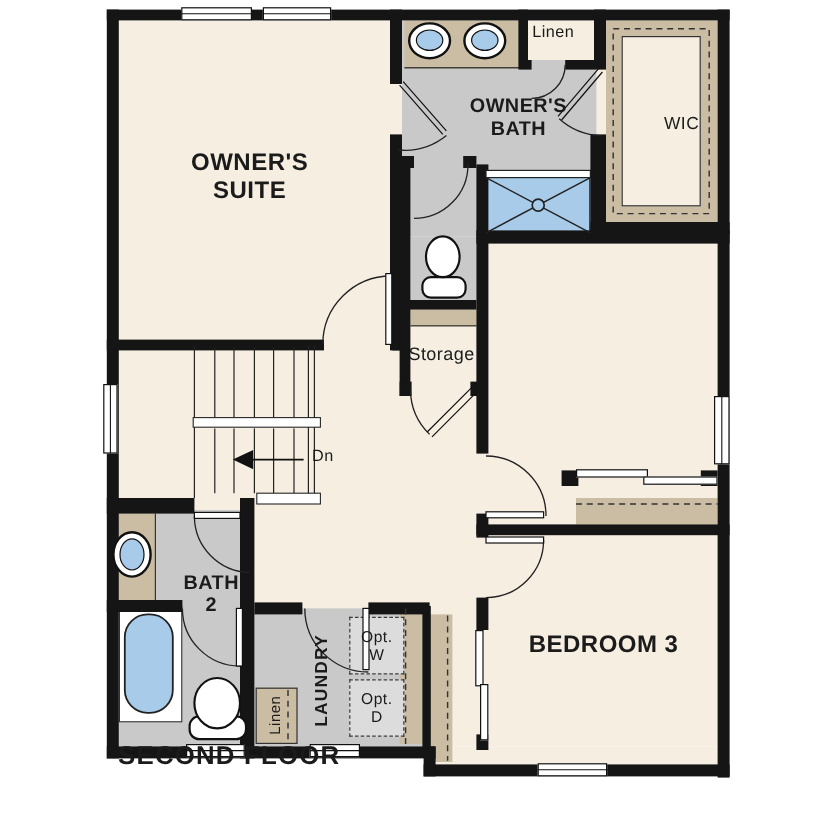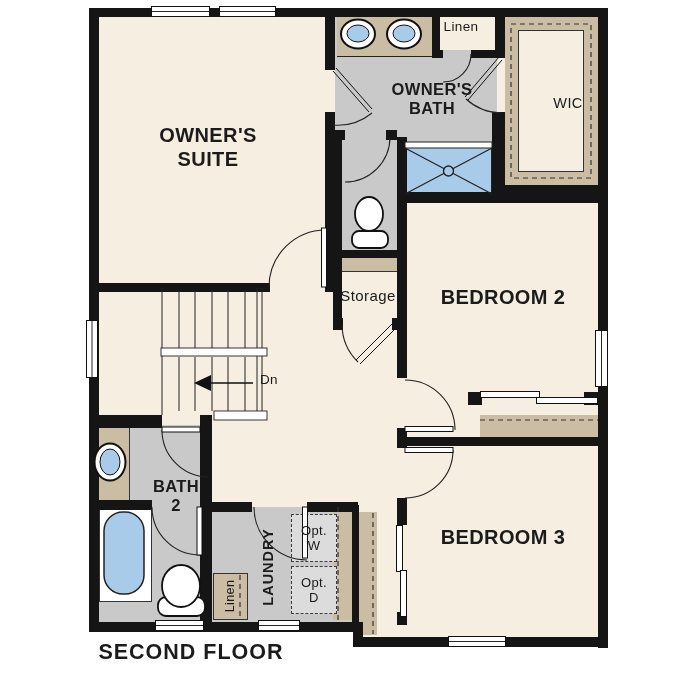--- a/index.html
+++ b/index.html
@@ -197,27 +197,26 @@
       <line x1="448" y1="641.5" x2="506" y2="641.5"></line>
     </g>
   </svg>
 
   <div class="label b" style="left:208px;top:148px;font-size:20px">OWNER'S
 SUITE</div>
   <div class="label b" style="left:432px;top:99px;font-size:16.5px">OWNER'S
 BATH</div>
   <div class="label" style="left:461px;top:27px;font-size:13.5px">Linen</div>
   <div class="label" style="left:568px;top:104px;font-size:14.5px">WIC</div>
-  <div class="label b" style="left:503px;top:298px;font-size:20px">BEDROOM 2</div>
   <div class="label" style="left:368px;top:296px;font-size:15px">Storage</div>
   <div class="label" style="left:269px;top:380px;font-size:13.5px">Dn</div>
   <div class="label b" style="left:176px;top:496px;font-size:16.5px">BATH
 2</div>
   <div class="label b rot" style="left:269px;top:567px;font-size:14.5px;letter-spacing:1px">LAUNDRY</div>
   <div class="label" style="left:314px;top:538px;font-size:13px">Opt.
 W</div>
   <div class="label" style="left:314px;top:590px;font-size:13px">Opt.
 D</div>
   <div class="label rot" style="left:230px;top:596px;font-size:12.5px">Linen</div>
   <div class="label b" style="left:503px;top:538px;font-size:20px">BEDROOM 3</div>
-  <div class="label b" style="left:191px;top:653px;font-size:21.5px;letter-spacing:1px">SECOND FLOOR</div>
+  <div class="label b" style="left:191px;top:630px;font-size:21.5px;letter-spacing:1px">SECOND FLOOR</div>
 
 </div>
 
 </body></html>

